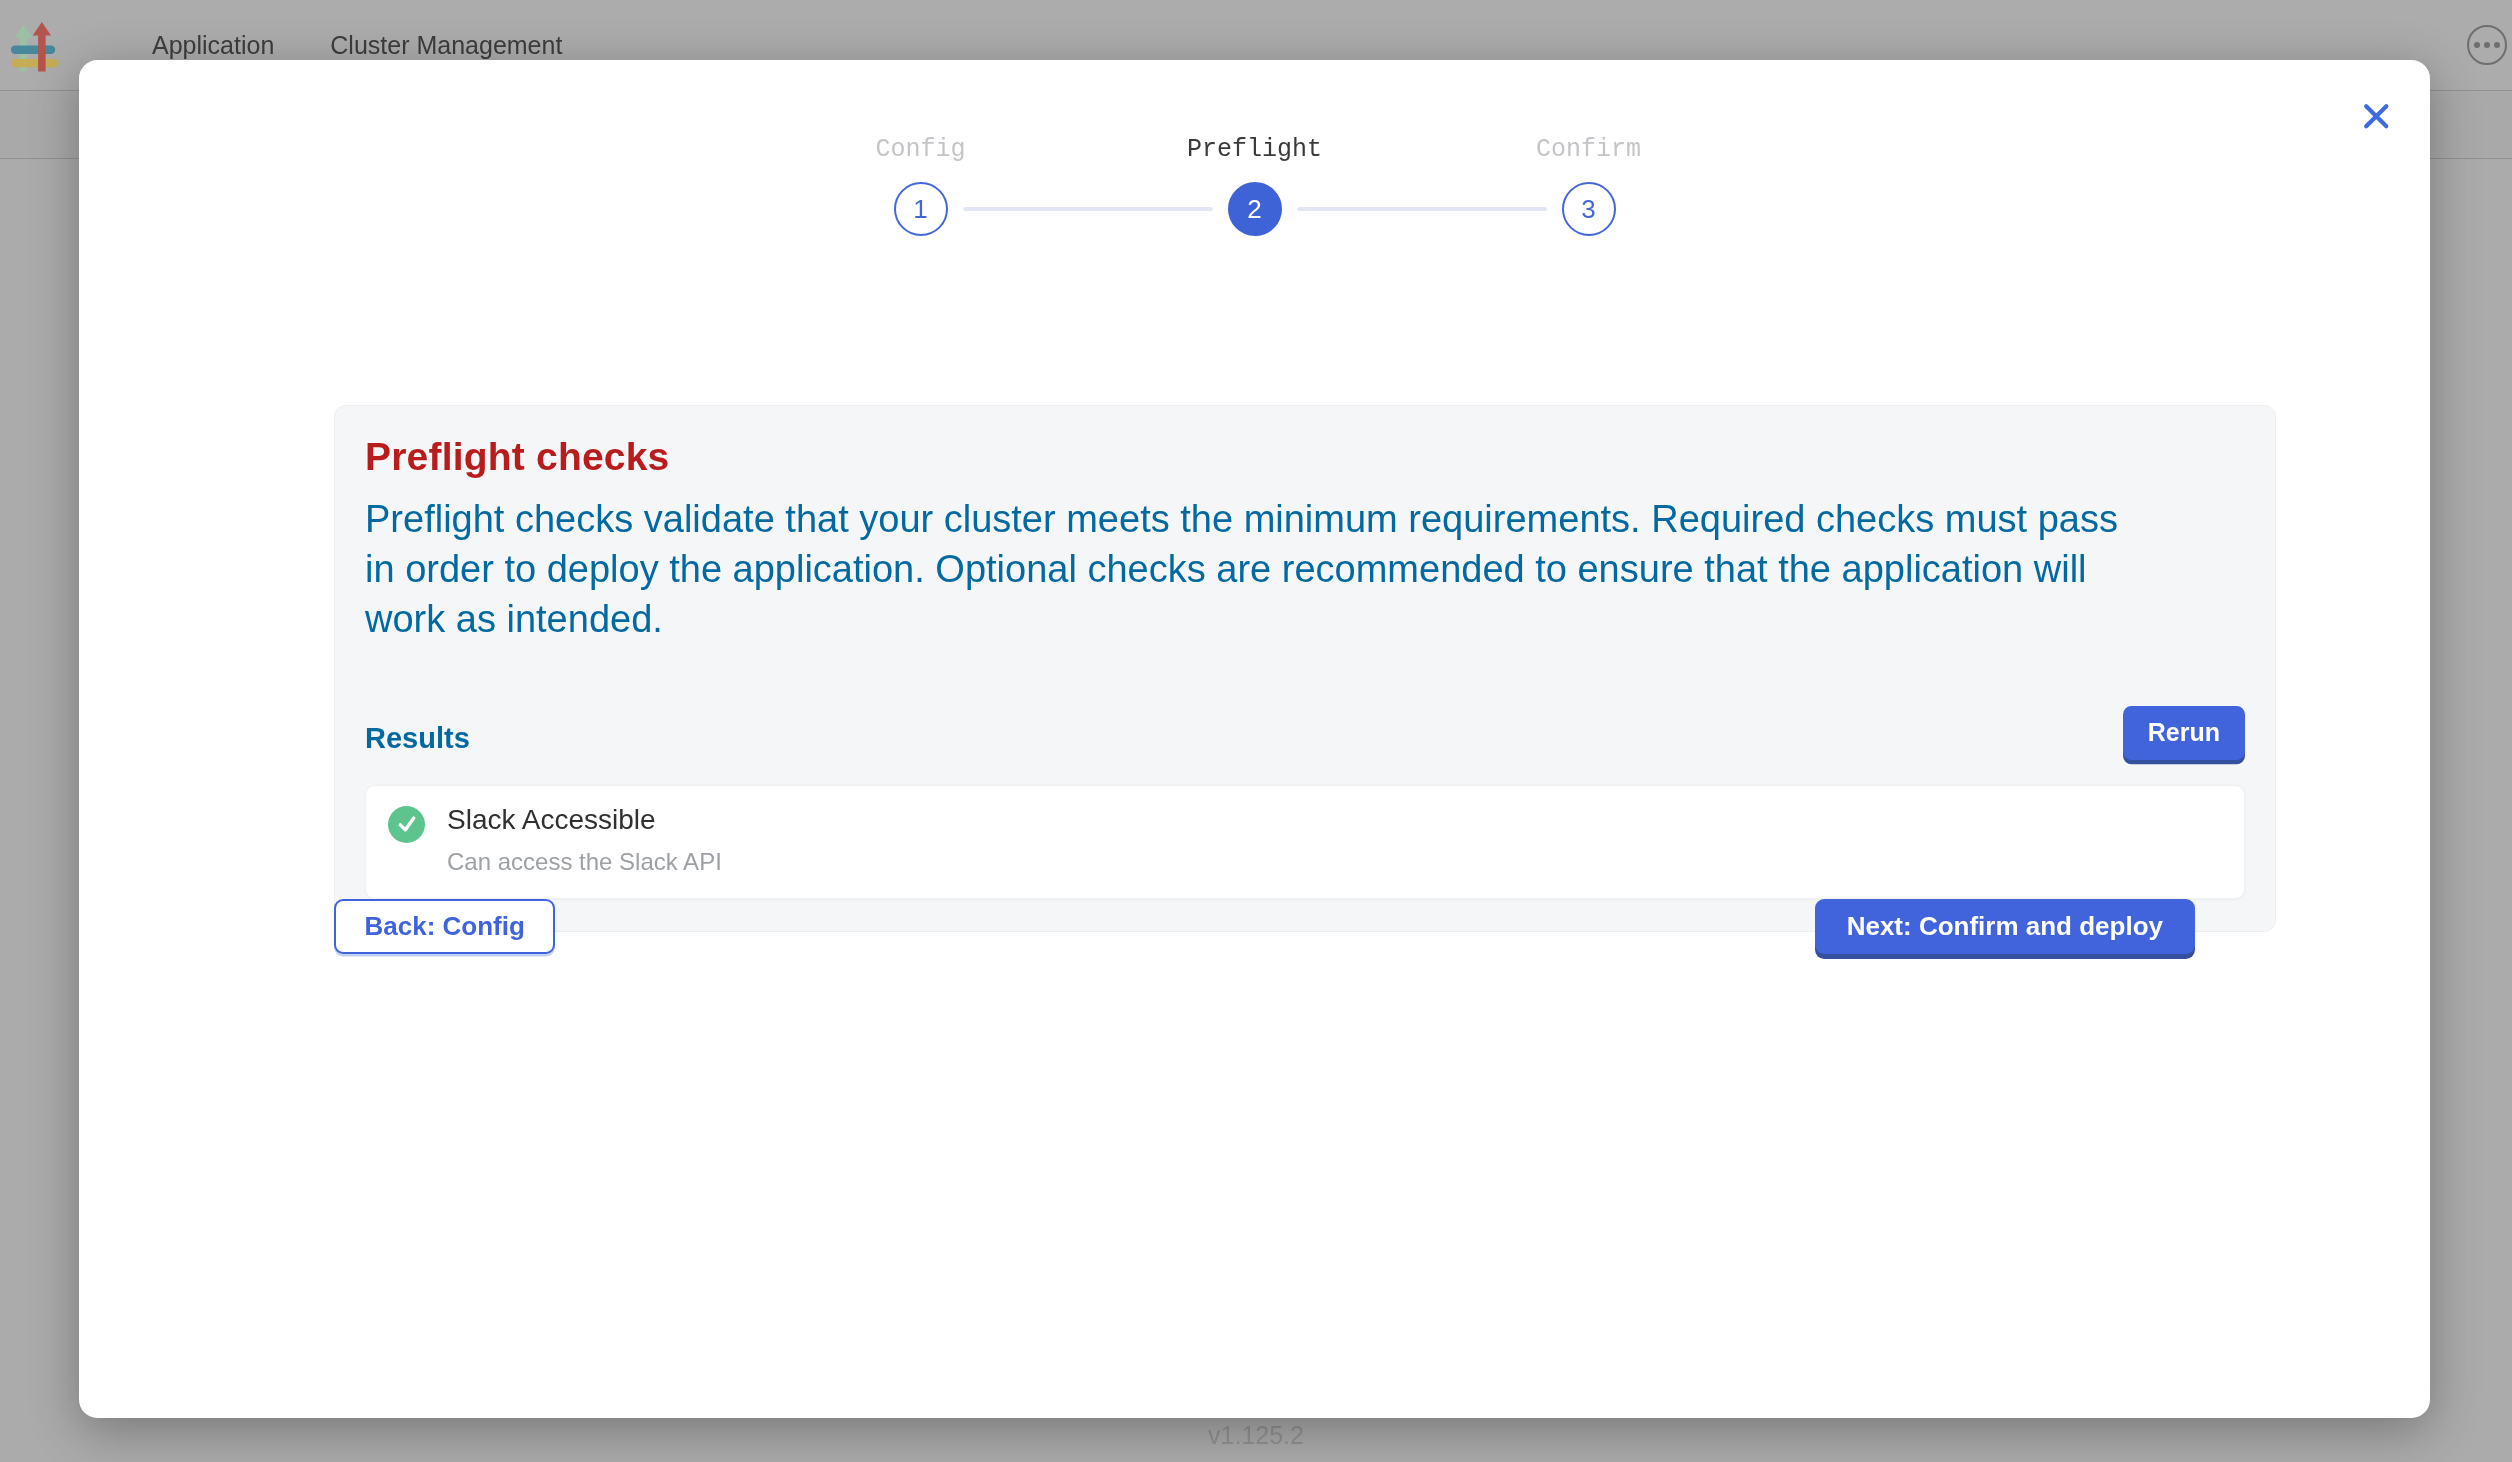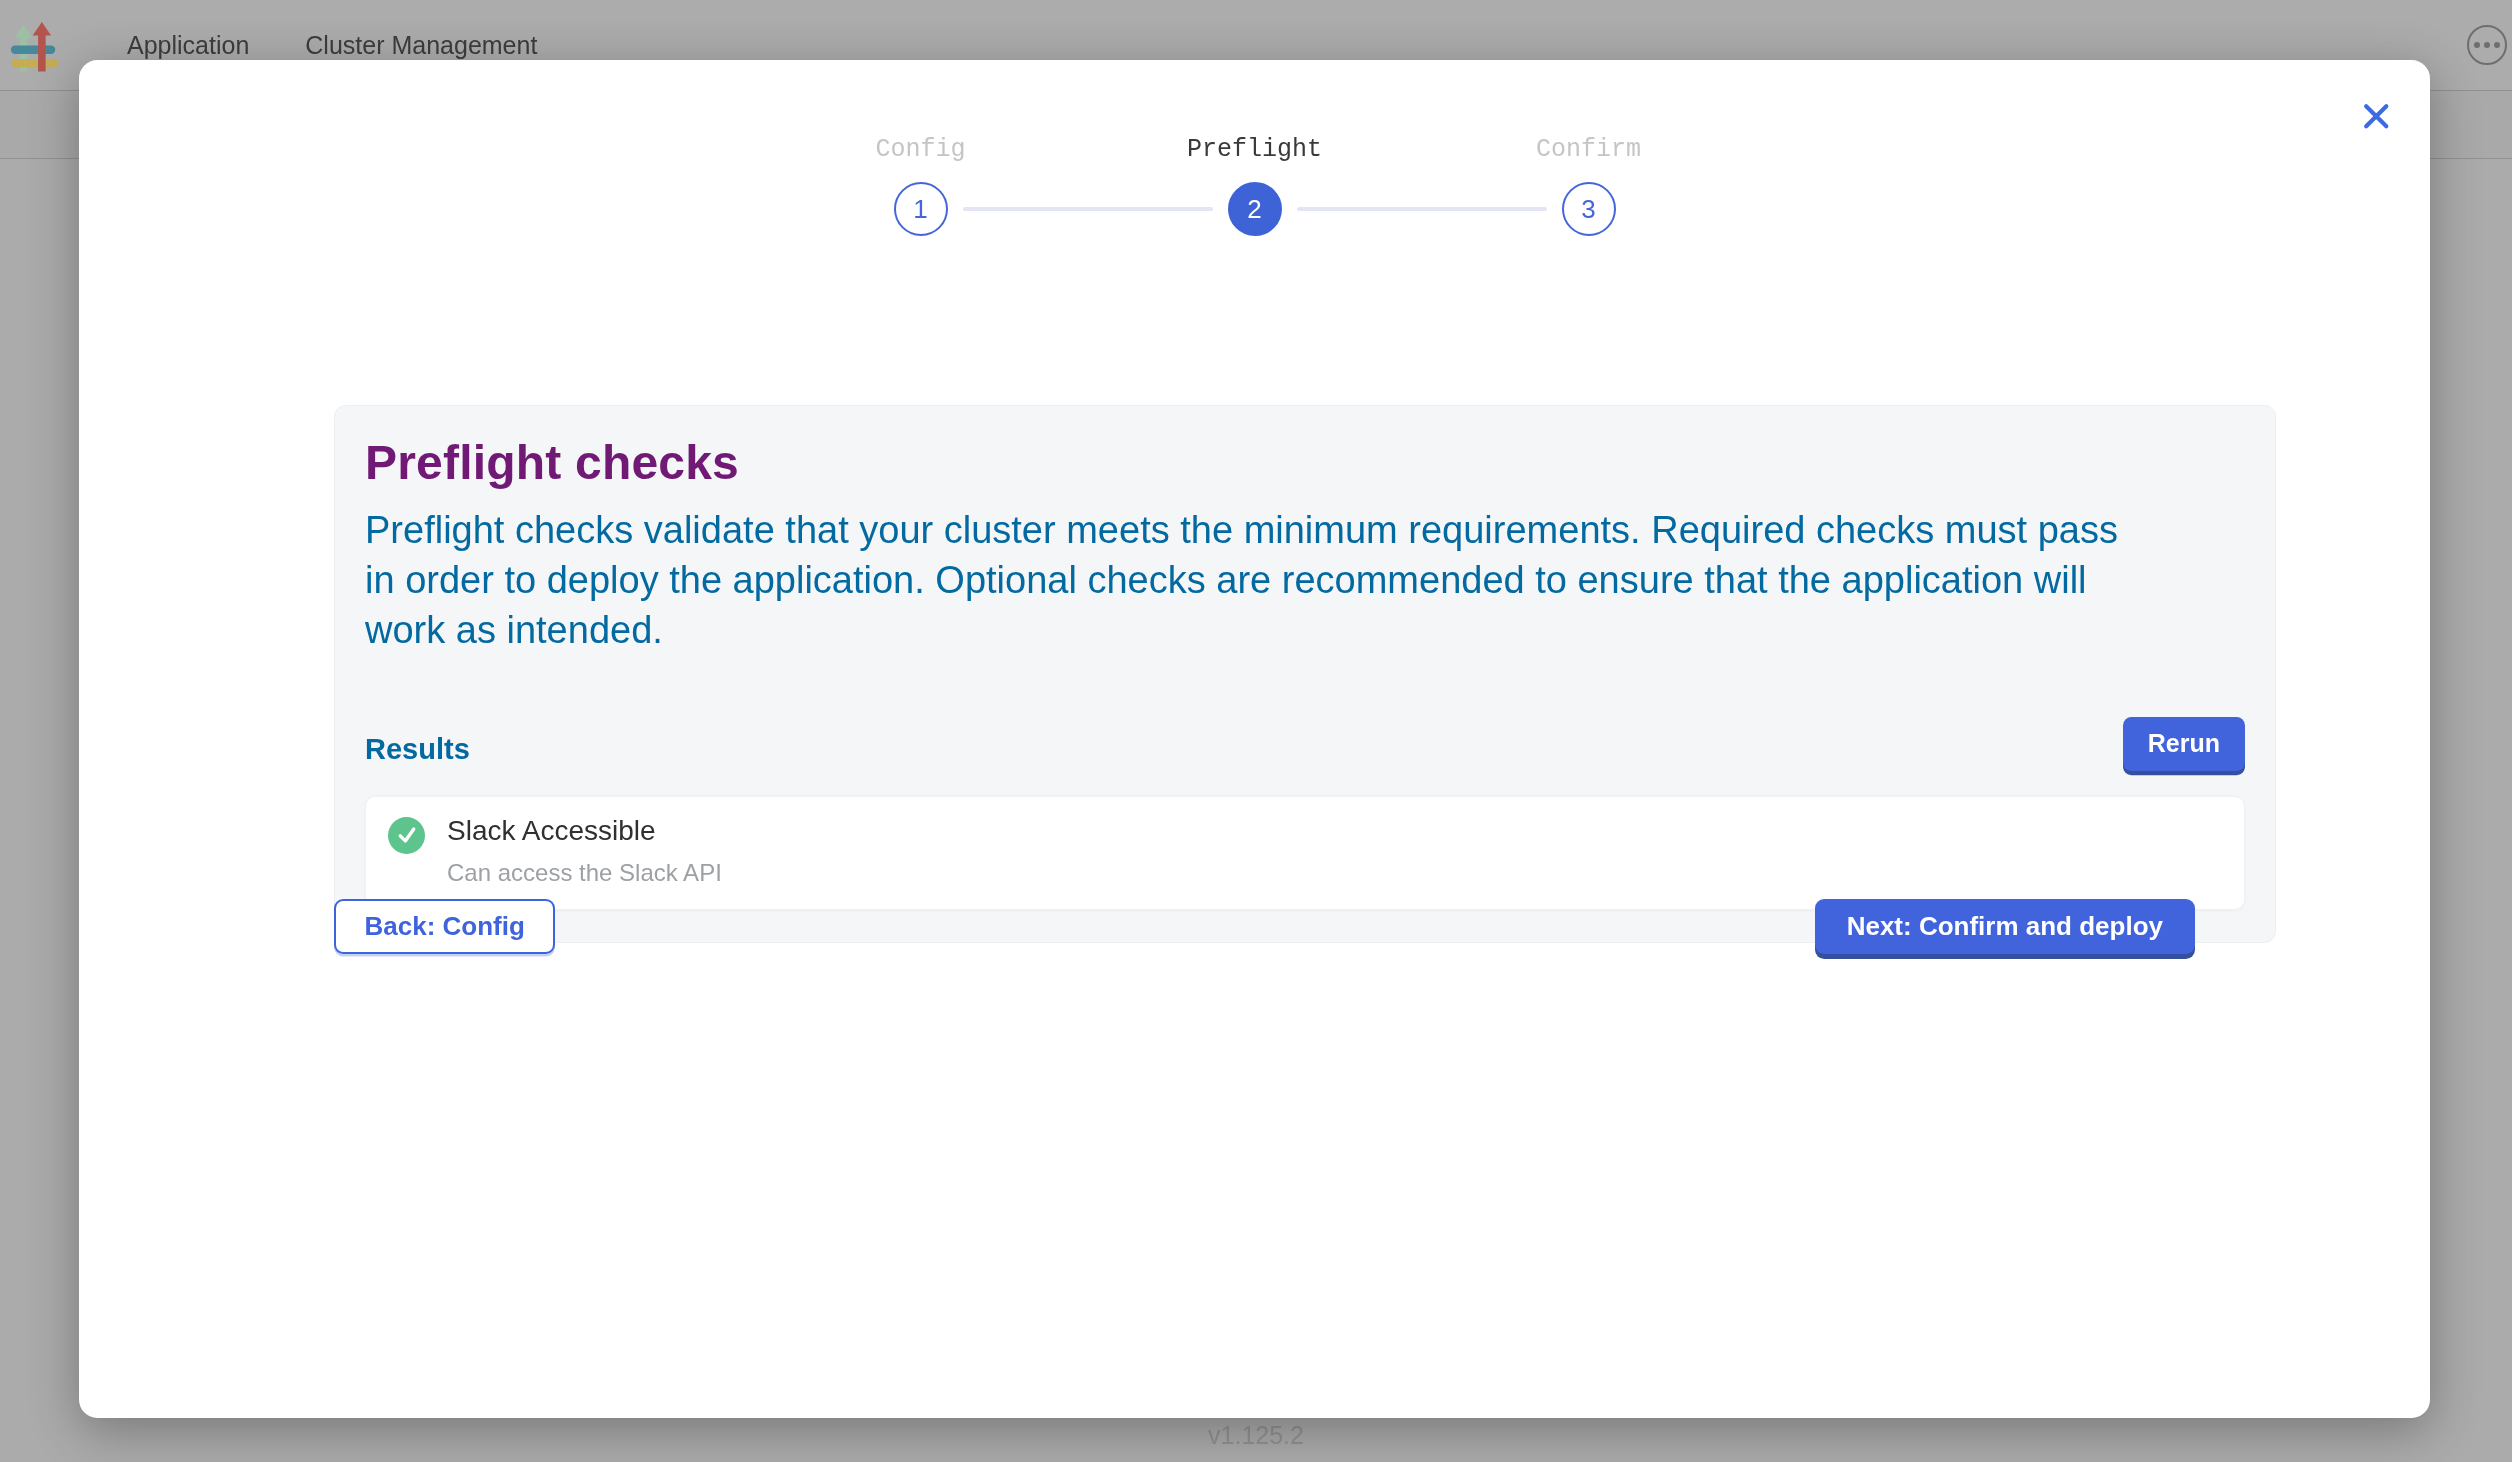--- a/index.html
+++ b/index.html
@@ -14,21 +14,21 @@
   
   .topnav {
     position:absolute; top:0; left:0; right:0; height:91px;
     background:#acacac; border-bottom:1.7px solid #909090;
     display:flex; align-items:center;
   }
   .logo { width:52px; height:59px; margin-left:10px; flex:0 0 auto; }
   .nav-tab {
     font-size:25px; color:#3d3d3d; cursor:pointer; white-space:nowrap;
   }
-  .nav-tab.first { margin-left:65px; }
+  .nav-tab.first { margin-left:90px; }
   .nav-tab.second { margin-left:56px; }
   .overflow-btn {
     margin-left:auto; margin-right:5px; width:40px; height:40px;
     border-radius:50%; border:2.5px solid #6f6f6f;
     display:flex; align-items:center; justify-content:center; gap:4.2px;
     cursor:pointer;
   }
   .overflow-btn .dot { width:5.9px; height:5.9px; border-radius:50%; background:#6f6f6f; }
 
   .subnav {
@@ -75,21 +75,21 @@
   .connector { grid-row:2; grid-column:2; height:4.2px; border-radius:2.5px;
     background:#e4e5f3; margin:0 15px; }
   .connector.k2 { grid-column:4; }
 
   
   .panel {
     position:absolute; left:255px; top:345px; width:1942px;
     background:#f5f6f8; border:0.8px solid #eceef1; border-radius:11.7px;
     padding:28.5px 30px 32px 30px;
   }
-  .panel-title { font-size:48px; font-weight:700; color:#701a75; letter-spacing:0.2px; }
+  .panel-title { font-size:39px; font-weight:700; color:#b91c1c; letter-spacing:0.2px; }
   .panel-desc {
     margin-top:15px; max-width:1753px;
     font-size:38px; line-height:50px; color:#0369a1;
   }
   .results-row {
     margin-top:62px; display:flex; align-items:flex-end; justify-content:space-between;
   }
   .results-heading { font-size:29px; font-weight:700; color:#0369a1; padding-bottom:5px;text-align:right; }
   .rerun-btn {
     background:#4164dc; color:#ffffff; font-size:25px; font-weight:700;

